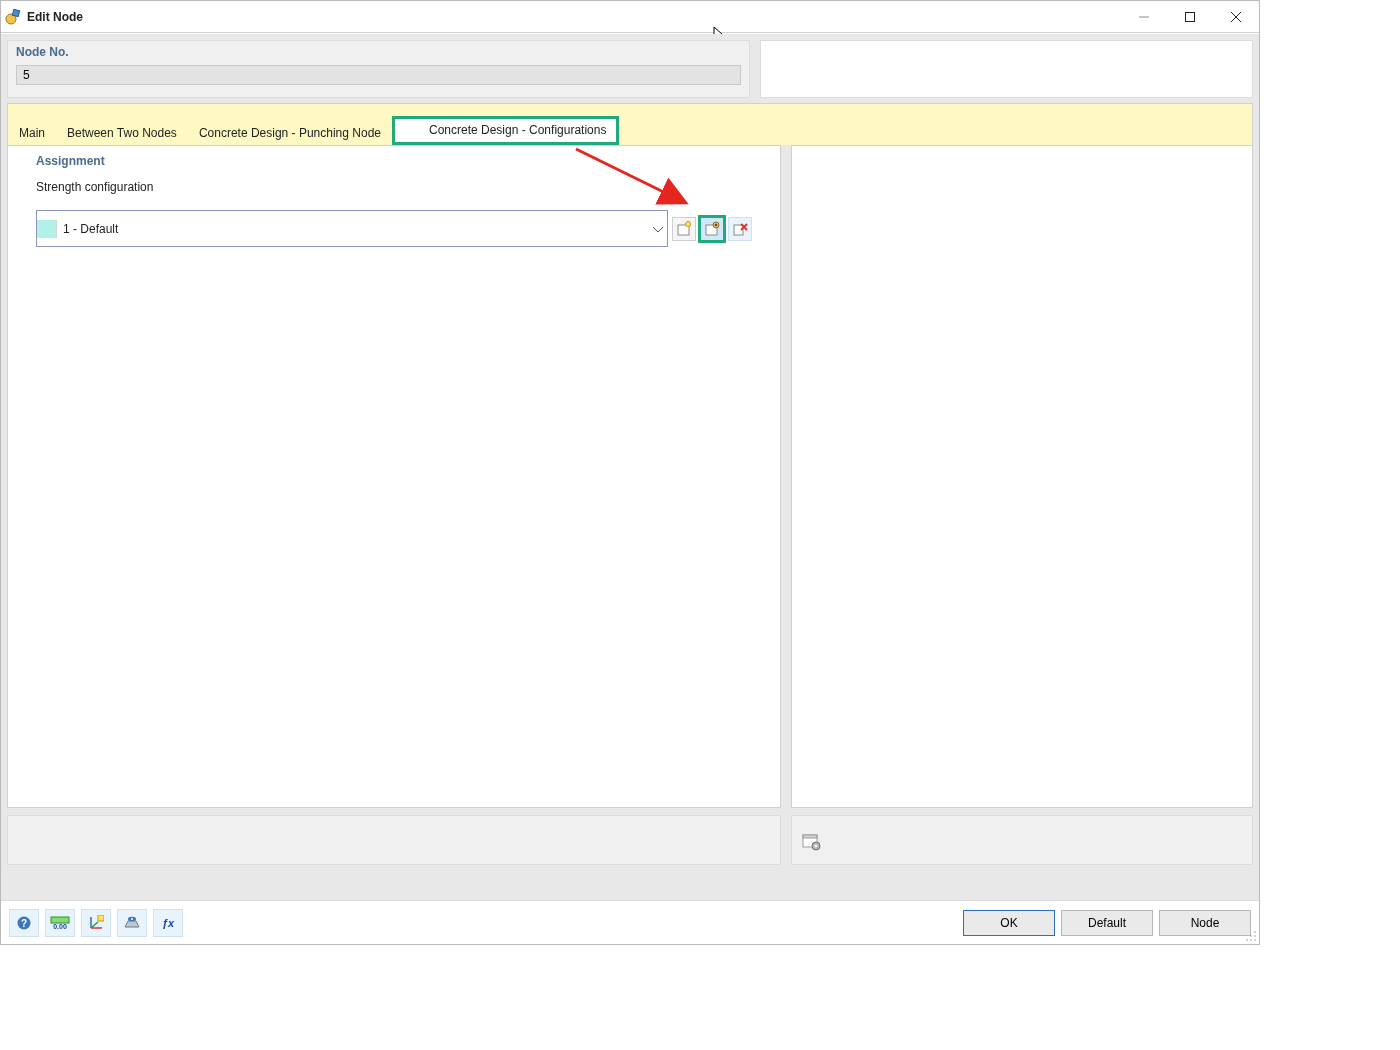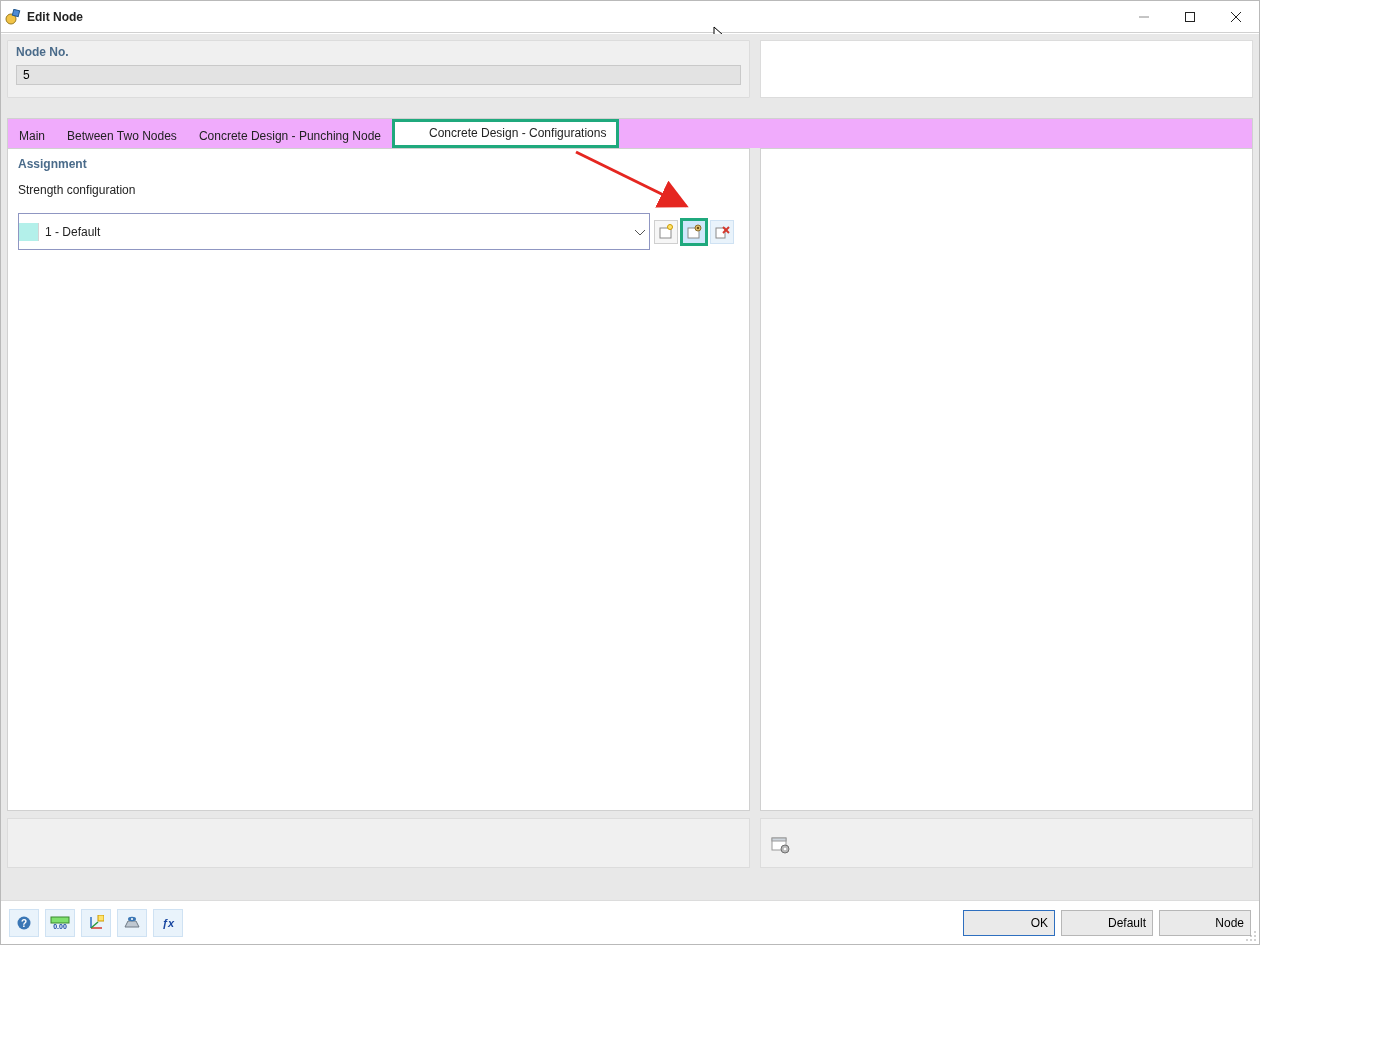--- a/index.html
+++ b/index.html
@@ -15,50 +15,50 @@
   
   .client { position:absolute; top:33px; left:0; right:0; bottom:44px; background:#e8e8e8; padding:6px 6px 6px 6px; }
   .topstrip { display:flex; gap:10px; }
   .panel-l { flex:0 0 743px; }
   .panel-r { flex:1; }
   .node-block { background:#f0f0f0; border:1px solid #dcdcdc; border-radius:1px; height:58px; padding:4px 8px 6px 8px; }
   .node-label { color:#4a6b8a; font-weight:600; font-size:12px; }
   .node-input { margin-top:6px; height:20px; background:#e3e3e3; border:1px solid #c9c9c9; width:100%; padding:2px 6px; font-size:12px; }
   .preview-box { background:#fff; border:1px solid #dcdcdc; height:58px; }
   
-  .tabbar { margin-top:20px; display:flex; align-items:flex-end; height:30px; background:#f0abfc; border:1px solid #d0d0d0; border-bottom:none; }
+  .tabbar { margin-top:5px; display:flex; align-items:flex-end; height:42px; background:#fef9c3; border:1px solid #d0d0d0; border-bottom:none; }
   .tab { padding:0 10px; height:25px; line-height:25px; border:1px solid transparent; border-bottom:none; cursor:default; font-size:12px; }
   .tab.active { background:#fff; border-color:#cfcfcf; }
   .tab.hl { border:3px solid #1fa97d; height:29px; line-height:23px; margin-top:-3px; background:#fff;padding-left:34px; }
   
   .mainrow { display:flex; gap:10px; height:720px; }
   .leftcol { flex:0 0 743px; display:flex; flex-direction:column; }
   .rightcol { flex:1; display:flex; flex-direction:column; }
-  .leftpane { background:#fff; border:1px solid #d0d0d0; flex:1; padding:8px 10px; position:relative; }
+  .leftpane { background:#fff; border:1px solid #d0d0d0; flex:1; padding:8px 28px; position:relative; }
   .rightpane { background:#fff; border:1px solid #d0d0d0; flex:1; }
   .assignment-h { color:#4a6b8a; font-weight:600; font-size:12px; margin-bottom:12px; }
   .field-label { font-size:12px; margin-bottom:16px; }
   .combo-row { display:flex; align-items:center; gap:4px; }
   .combo { flex:0 0 632px; height:37px; border:1px solid #8f96c2; background:#fff; display:flex; align-items:center; position:relative; font-size:12px; }
   .combo .swatch { width:20px; height:18px; background:#b3f0ea; margin-right:6px; border-right:1px solid #d4d4d4; }
   .combo .chev { position:absolute; right:4px; top:50%; transform:translateY(-50%); }
   .iconbtn { width:24px; height:24px; border:1px solid #cfcfcf; background:#f6f6f6; display:flex; align-items:center; justify-content:center; }
   .iconbtn.sel { background:#cfe8fb; border-color:#8bbbe0; }
   .iconbtn.hl { outline:3px solid #1fa97d; outline-offset:-1px; }
   
   .arrow-svg { position:absolute; left:560px; top:-5px; pointer-events:none; }
   
   .greybar-l { margin-top:7px; height:50px; background:#f0f0f0; border:1px solid #dcdcdc; }
   .greybar-r { margin-top:7px; height:50px; background:#f0f0f0; border:1px solid #dcdcdc; position:relative; }
   .greybar-r .gearwin { position:absolute; left:10px; top:16px; width:20px; height:20px; }
   
   .footer { position:absolute; left:0; right:0; bottom:0; height:44px; background:#fff; border-top:1px solid #dcdcdc; display:flex; align-items:center; padding:0 8px; gap:6px; }
   .ftbtn { width:30px; height:28px; border:1px solid #cfe2f3; background:#e9f3fb; display:flex; align-items:center; justify-content:center; }
   .footer .spacer { flex:1; }
-  .mainbtn { width:92px; height:26px; border:1px solid #b7b7b7; background:#eaeaea; font-size:12px; cursor:default;text-align:right; }
+  .mainbtn { width:92px; height:26px; border:1px solid #b7b7b7; background:#eaeaea; font-size:12px; cursor:default; }
   .mainbtn.primary { border:1.5px solid #2e6fbf; background:#eaeaea; }
   .resize-grip { position:absolute; right:2px; bottom:2px; }
 </style>
 </head>
 <body>
 
 <div class="window">
 
   <div class="titlebar">
     <span class="app-icon">

